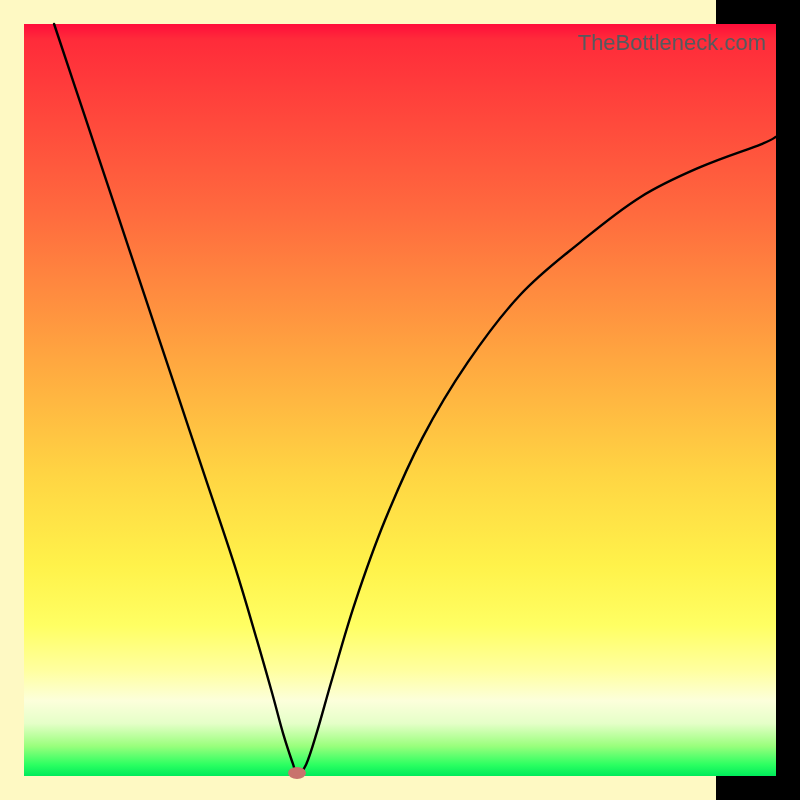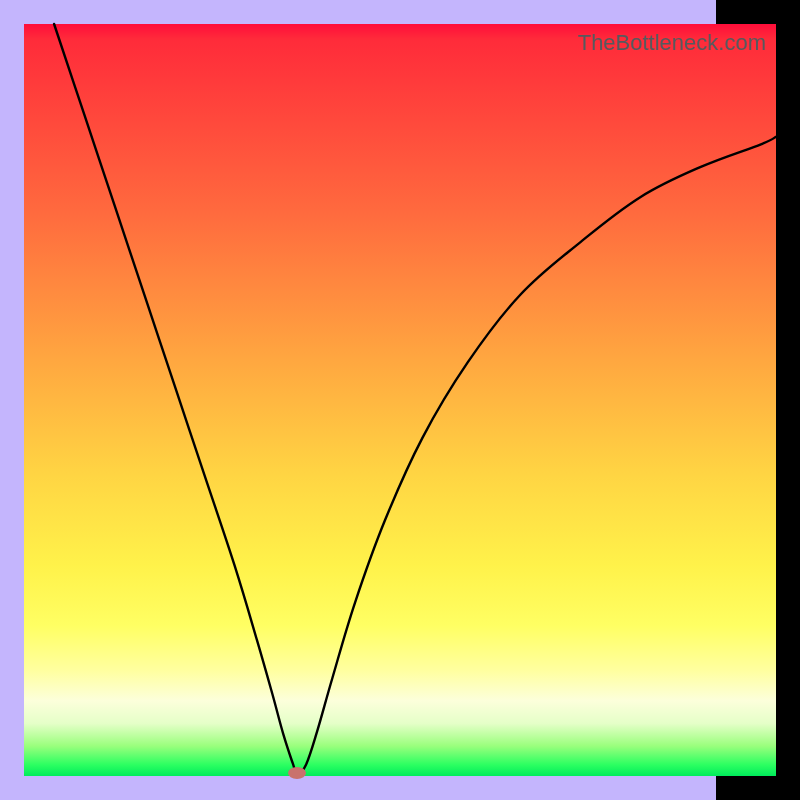--- a/index.html
+++ b/index.html
@@ -1,20 +1,20 @@
 <!DOCTYPE html>
 <html><head>
 <meta charset="utf-8">
 <style>
   * { margin: 0; padding: 0; box-sizing: border-box; }
   html, body { width: 800px; height: 800px; overflow: hidden; background: #000; }
   .outer {
     width: 716px;
     height: 800px;
-    background: #c4b5fd;
+    background: #fef9c3;
     position: relative;
   }
   .plot-area {
     position: absolute;
     left: 24px;
     top: 24px;
     width: 752px;
     height: 752px;
     
     background: linear-gradient(

